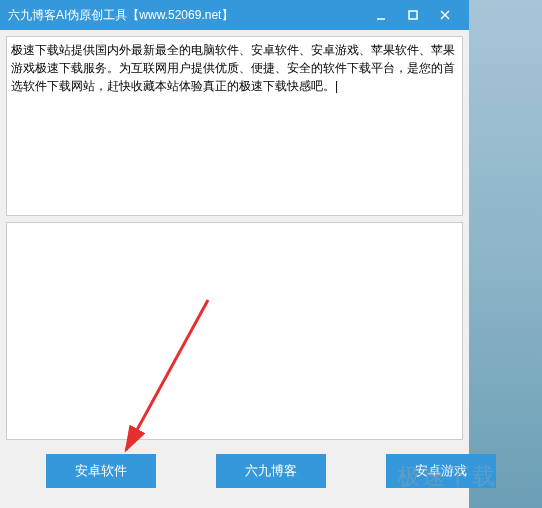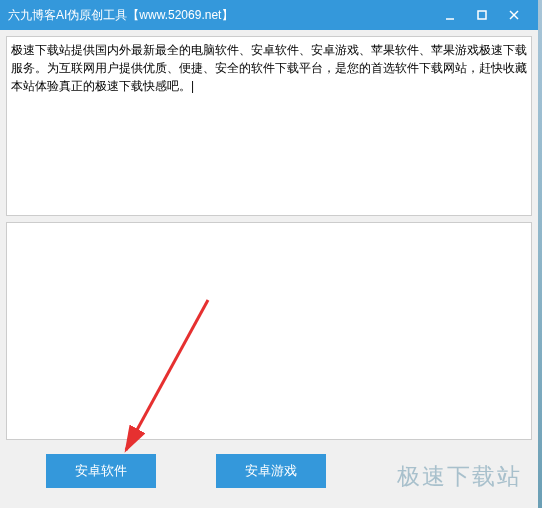--- a/index.html
+++ b/index.html
@@ -9,21 +9,21 @@
     }
     body {
       font-family: "Microsoft YaHei", "SimSun", sans-serif;
       background: linear-gradient(to bottom, #a8c5d8 0%, #8eb5c8 50%, #6b9fb5 100%);
       width: 542px;
       height: 508px;
       position: relative;
       overflow: hidden;
     }
     .window {
-      width: 538px;
+      width: 469px;
       height: 508px;
       background: #f0f0f0;
       display: flex;
       flex-direction: column;
     }
     .titlebar {
       background: #3498db;
       color: #fff;
       height: 30px;
       display: flex;
@@ -141,20 +141,21 @@
         </svg>
       </div>
     </div>
   </div>
 
   <div class="content">
     <textarea class="textarea-top" style="">极速下载站提供国内外最新最全的电脑软件、安卓软件、安卓游戏、苹果软件、苹果游戏极速下载服务。为互联网用户提供优质、便捷、安全的软件下载平台，是您的首选软件下载网站，赶快收藏本站体验真正的极速下载快感吧。|</textarea>
     <textarea class="textarea-bottom" style=""></textarea>
     <div class="button-bar">
       <button class="btn">安卓软件</button>
+      <button class="btn">六九博客</button>
       <button class="btn">安卓游戏</button>
     </div>
   </div>
 </div>
 
 <svg class="annotation-arrow" width="120" height="180">
   <defs>
     <marker id="arrowhead" markerWidth="10" markerHeight="10" refX="8" refY="3" orient="auto">
       <polygon points="0 0, 9 3, 0 6" fill="#e63030"></polygon>
     </marker>

